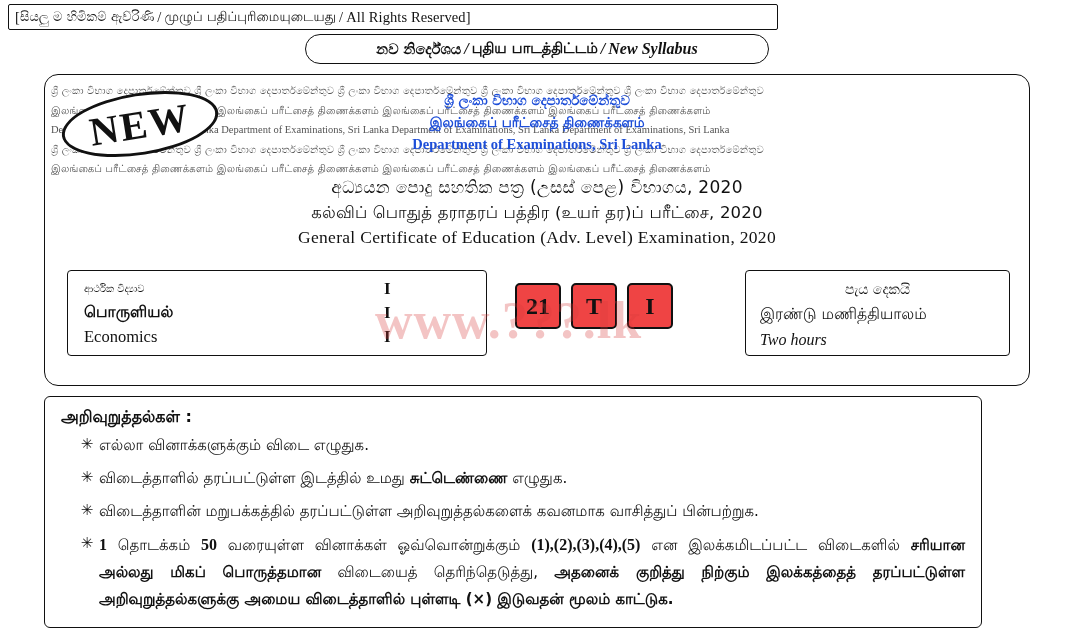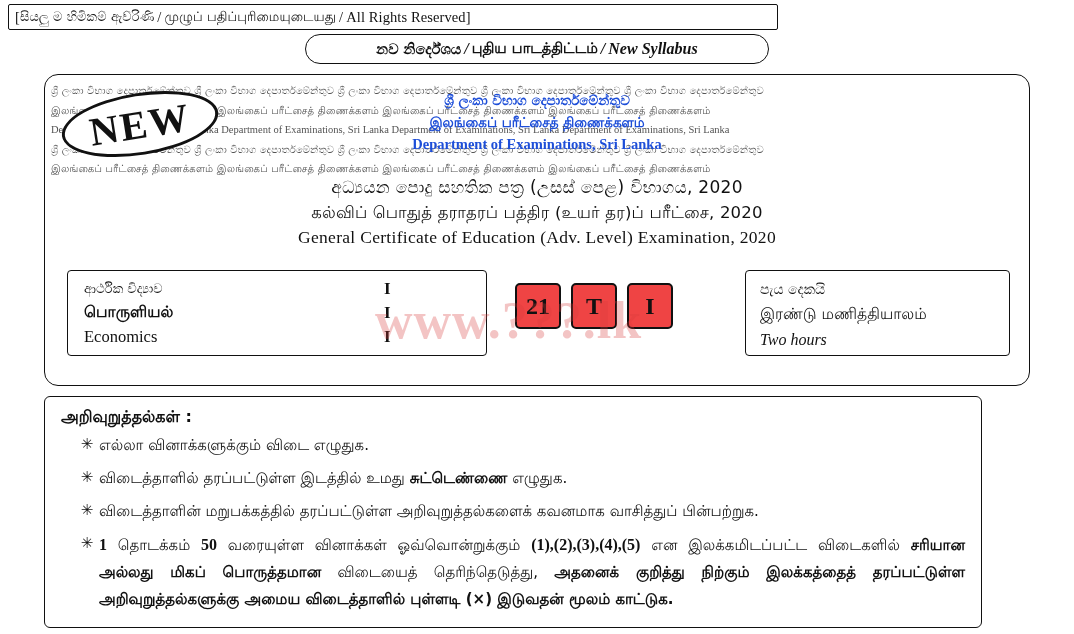--- a/index.html
+++ b/index.html
@@ -146,21 +146,21 @@
     display: flex;
     align-items: center;
     height: 24px;
   }
   .subject-row .name { flex: 0 0 300px; }
   .subject-row .num {
     font-family: "Liberation Serif", serif;
     font-size: 17px;
     font-weight: bold;
   }
-  .subject-row .si { font-family: "DejaVu Sans", sans-serif; font-size: 13px; }
+  .subject-row .si { font-family: "DejaVu Sans", sans-serif; font-size: 10px; }
   .subject-row .ta { font-family: "DejaVu Sans", sans-serif; font-size: 15.5px; font-weight: bold; }
   .subject-row .en { font-family: "Liberation Serif", serif; font-size: 16.5px; }
 
   
   .code-group {
     position: absolute;
     left: 470px; top: 208px;
     display: flex;
     gap: 10px;
   }
@@ -180,21 +180,21 @@
   
   .duration-box {
     position: absolute;
     left: 700px; top: 195px;
     width: 265px; height: 86px;
     border: 1.6px solid #111;
     border-radius: 4px;
     padding: 6px 14px;
     line-height: 25px;
   }
-  .duration-box .si { font-family: "DejaVu Sans", sans-serif; font-size: 14px; }
+  .duration-box .si { font-family: "DejaVu Sans", sans-serif; font-size: 14px; text-align: center; }
   .duration-box .ta { font-family: "DejaVu Sans", sans-serif; font-size: 15.5px; }
   .duration-box .en { font-family: "Liberation Serif", serif; font-size: 16px; font-style: italic; }
 
   
   .site-wm {
     position: absolute;
     left: 330px; top: 216px;
     font-family: Liberation Serif, serif;
     font-weight: bold;
     font-size: 52px;

